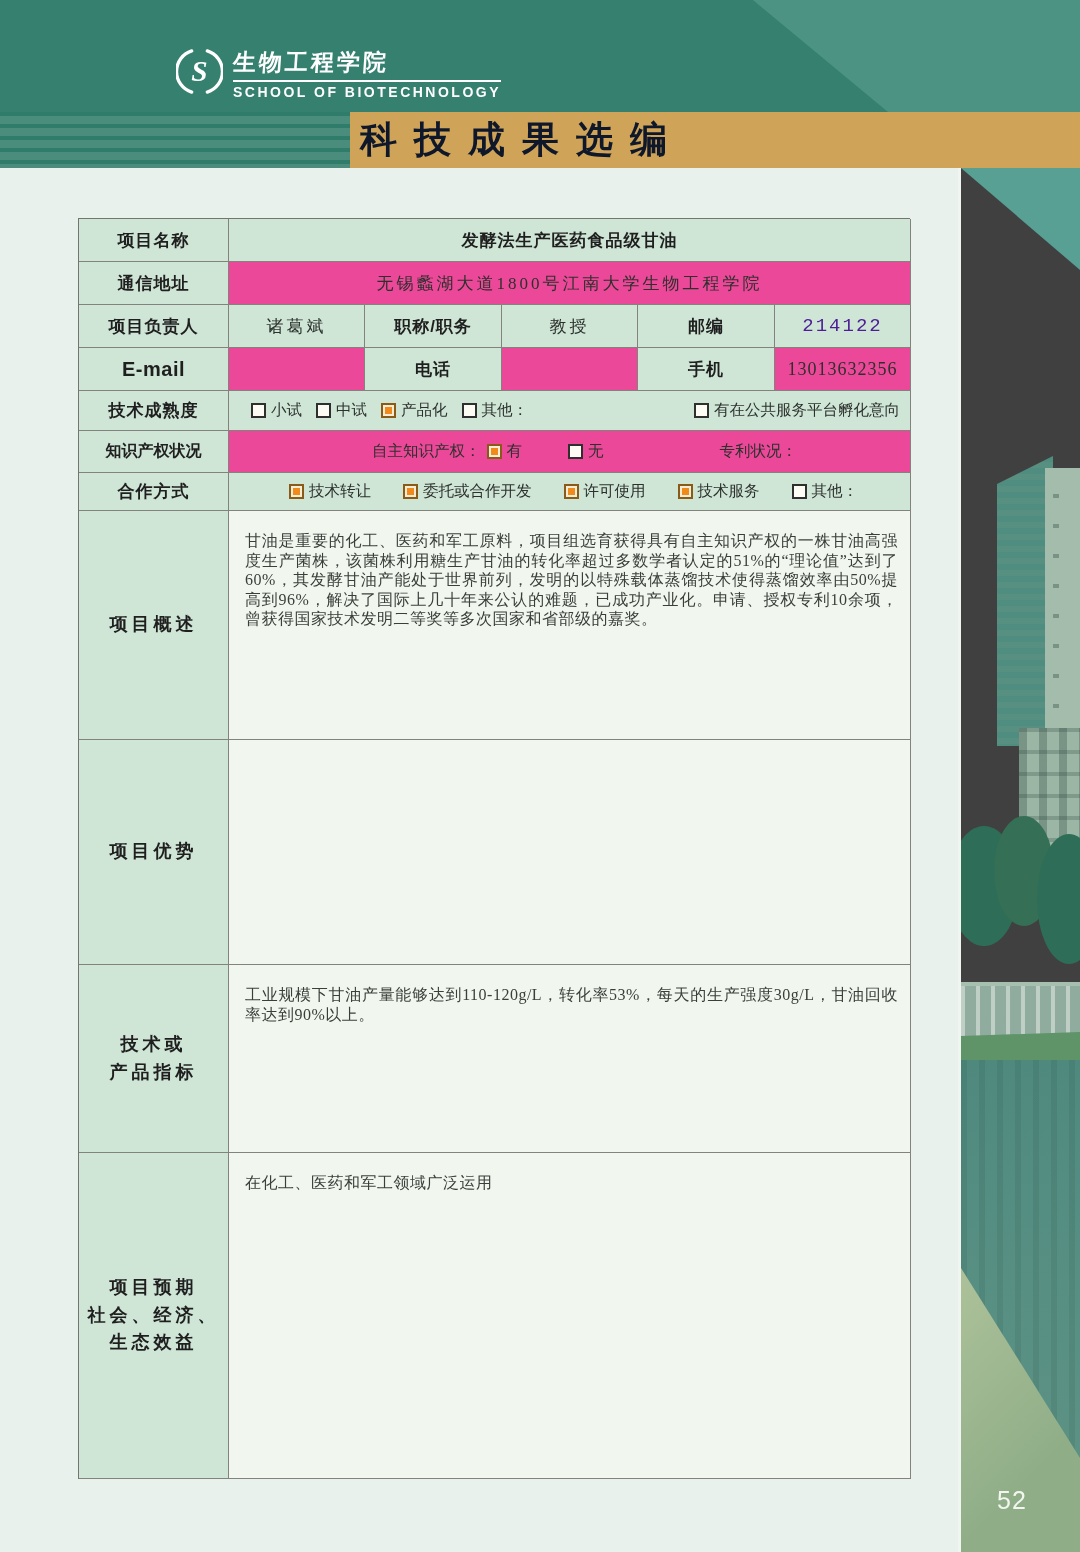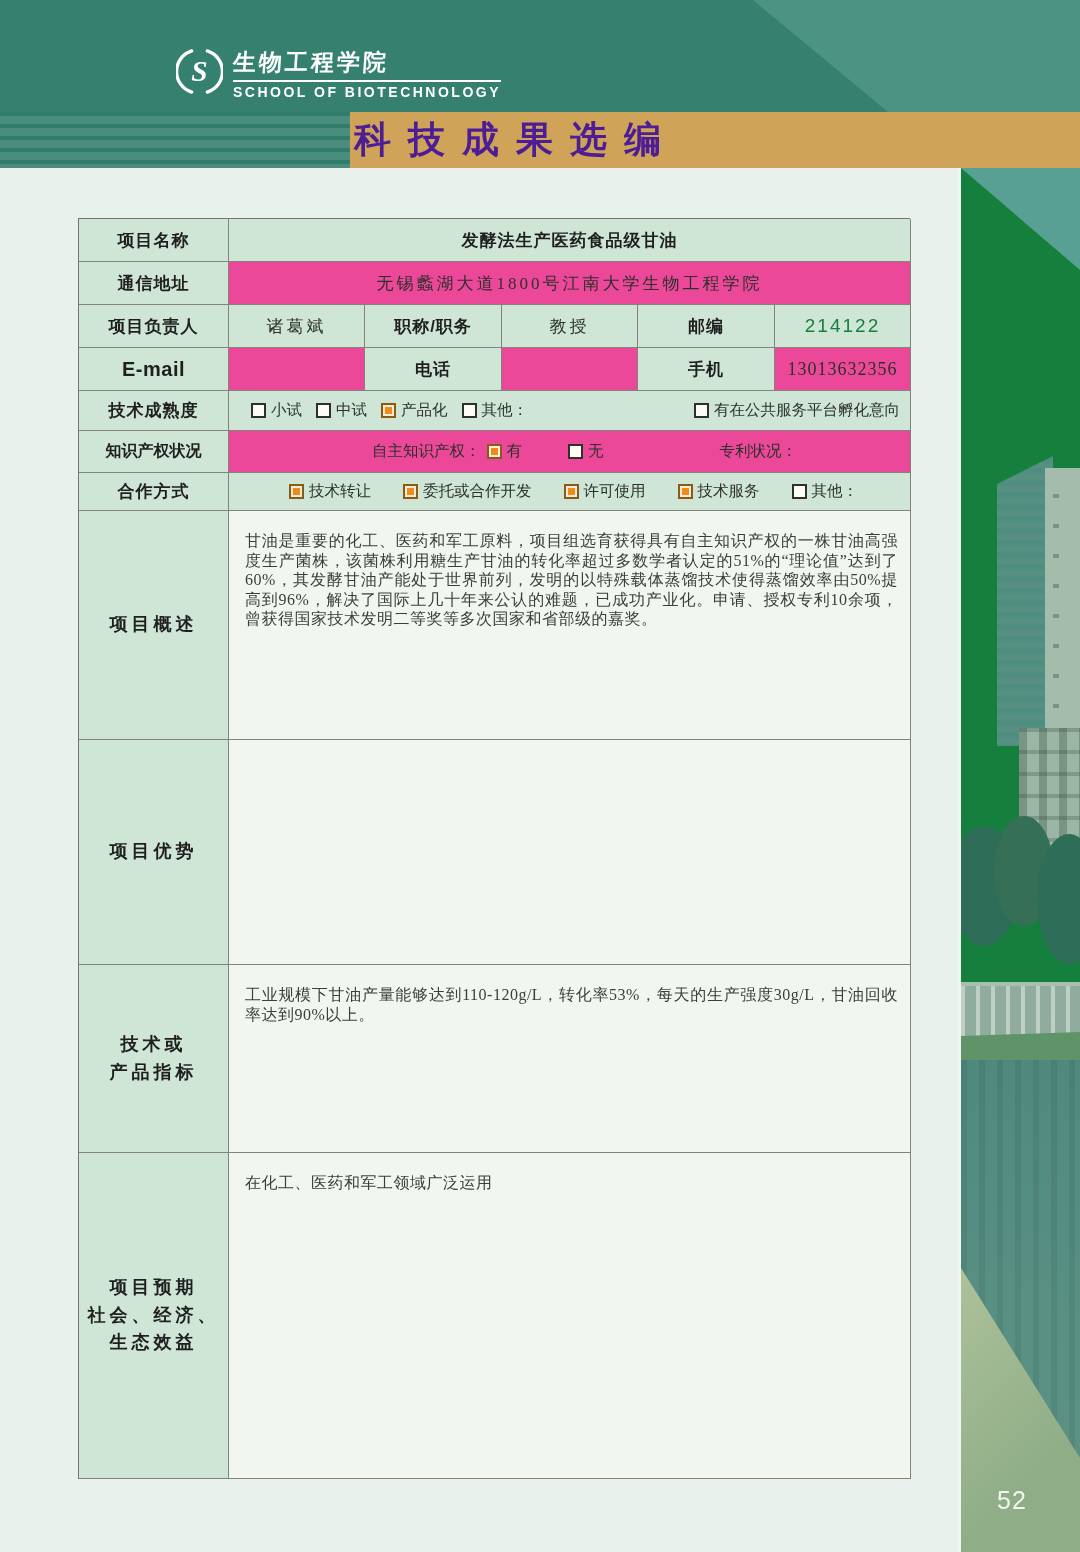--- a/index.html
+++ b/index.html
@@ -16,25 +16,25 @@
   .logo-cn{color:#fff;font-size:23px;font-weight:bold;letter-spacing:3px;
     font-family:"Liberation Serif",serif;transform:skewX(-4deg);line-height:1.3;}
   .logo-en{color:#fff;font-size:14px;letter-spacing:2.5px;border-top:2px solid #fff;
     padding-top:2px;margin-top:2px;font-weight:bold;white-space:nowrap;}
 
   
   .stripes{position:absolute;left:0;top:112px;width:350px;height:56px;
     background:repeating-linear-gradient(180deg,#2f7c6b 0 4px,#4a8d7d 4px 12px);}
   .banner{position:absolute;left:350px;top:112px;width:730px;height:56px;background:#cfa458;
     display:flex;align-items:center;}
-  .banner-title{color:#4c1d95;font-size:37px;font-weight:bold;letter-spacing:17px;
-    padding-left:4px;white-space:nowrap;text-align:center;}
-
-  
-  .strip{position:absolute;left:958px;top:168px;width:122px;height:1384px;background:#15803d;
+  .banner-title{color:#0f172a;font-size:37px;font-weight:bold;letter-spacing:17px;
+    padding-left:10px;white-space:nowrap;text-align:center;}
+
+  
+  .strip{position:absolute;left:958px;top:168px;width:122px;height:1384px;background:#404040;
     overflow:hidden;border-left:3px solid #f0f5f1;box-sizing:border-box;}
   .s-light-top{position:absolute;left:0;top:0;width:100%;height:102px;background:#57a093;
     clip-path:polygon(0 0,100% 0,100% 102px);}
   .s-glass{position:absolute;left:36px;top:288px;width:56px;height:290px;
     background:repeating-linear-gradient(180deg,#4f8d80 0 6px,#578f81 6px 12px);
     clip-path:polygon(0 28px,100% 0,100% 100%,0 100%);}
   .s-tower{position:absolute;left:84px;top:300px;width:38px;height:300px;background:#a3bcab;
     background-image:repeating-linear-gradient(180deg,transparent 0 26px,rgba(40,70,60,.35) 26px 30px);
     background-size:6px 100%;background-position:8px 0;background-repeat:no-repeat;}
   .s-tower2{position:absolute;left:58px;top:560px;width:64px;height:150px;background:#9cb6a5;
@@ -69,21 +69,21 @@
   .cell{border-right:1px solid #82837d;border-bottom:1px solid #82837d;box-sizing:border-box;
     display:flex;align-items:center;justify-content:center;color:#1f1f1f;}
   .bg-g{background:#cfe6d7;}
   .bg-b{background:#ec4899;}
   .bg-l{background:#f1f7ef;}
   .lbl{font-weight:bold;font-size:17px;letter-spacing:1px;text-align:center;white-space:pre-line;}
   .lbl-sm{font-size:16px;letter-spacing:0;}
   .lbl-big{font-size:18px;letter-spacing:4px;line-height:1.55;}
   .v-bold{font-weight:bold;font-size:17px;letter-spacing:1px;}
   .kai{font-family:"Liberation Serif",serif;font-size:17px;letter-spacing:3px;color:#2c312c;}
-  .num{font-family:Liberation Sans, sans-serif;font-size:19px;letter-spacing:2px;color:#15803d;}
+  .num{font-family:Liberation Mono, monospace;font-size:19px;letter-spacing:2px;color:#4c1d95;}
   .num-sm{font-family:"Liberation Serif",serif;font-size:18px;letter-spacing:1px;color:#2c312c;}
   .email-lbl{font-size:20px;font-weight:bold;letter-spacing:0.5px;}
 
   .opt-row{justify-content:center;padding:0 8px 0 22px;
     font-family:"Liberation Serif",serif;font-size:15.5px;color:#2c312c;}
   .opt{display:flex;align-items:center;gap:5px;white-space:nowrap;}
   .cb{width:15px;height:15px;border:2px solid #2f2f2f;background:#fcfbf4;display:inline-block;
     box-sizing:border-box;flex:0 0 auto;}
   .cb.on{background:#ef8a1b;border-color:#8a5a17;box-shadow:inset 0 0 0 2px #f6edd9;}
   .gap14{margin-left:14px;} .gap32{margin-left:32px;} .gap46{margin-left:46px;}

